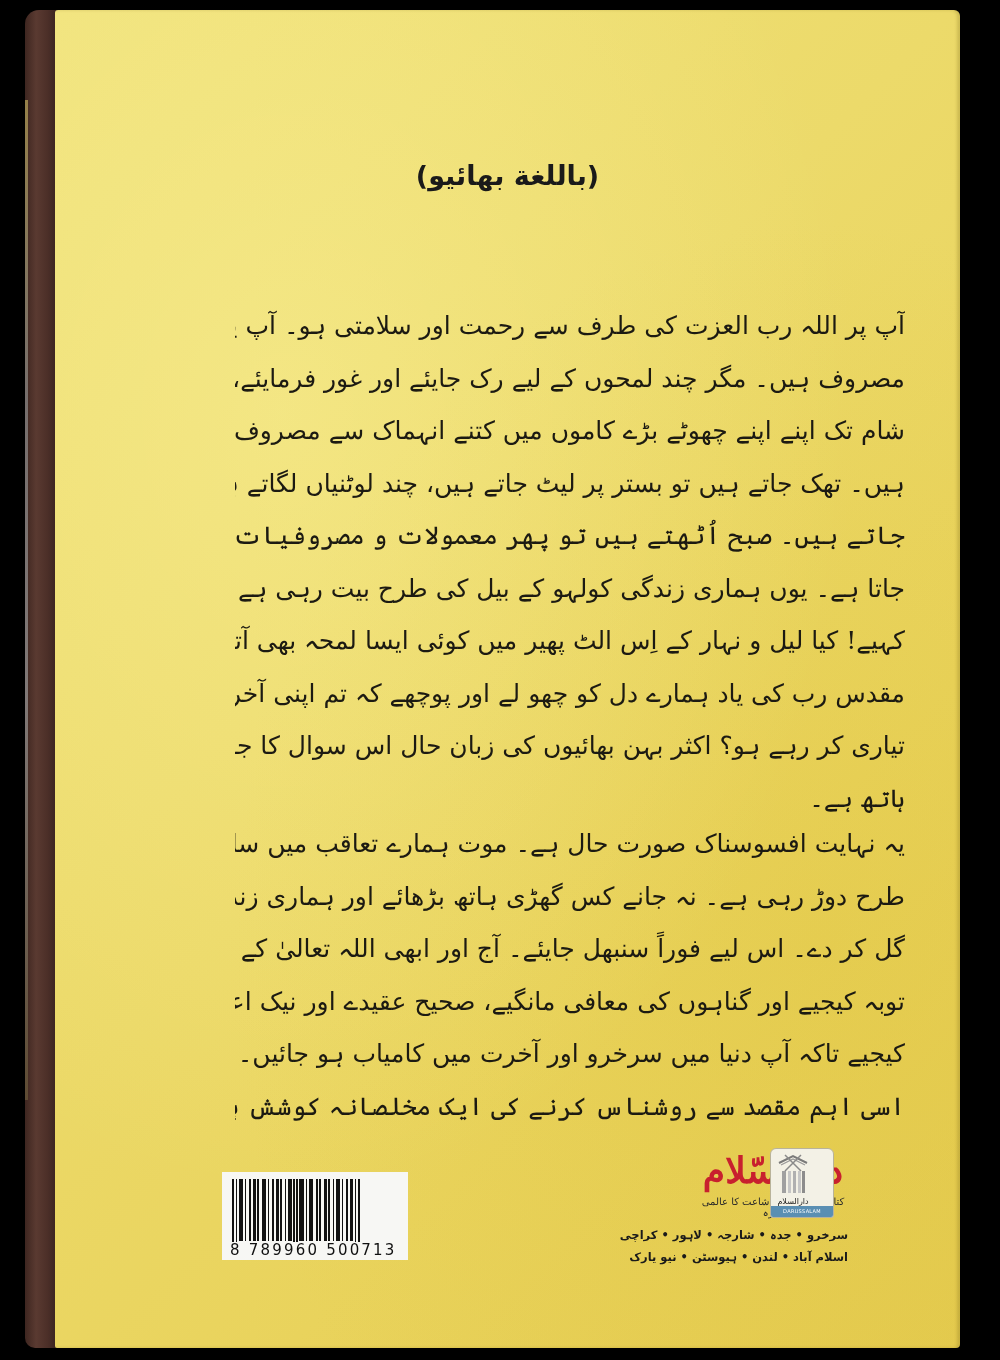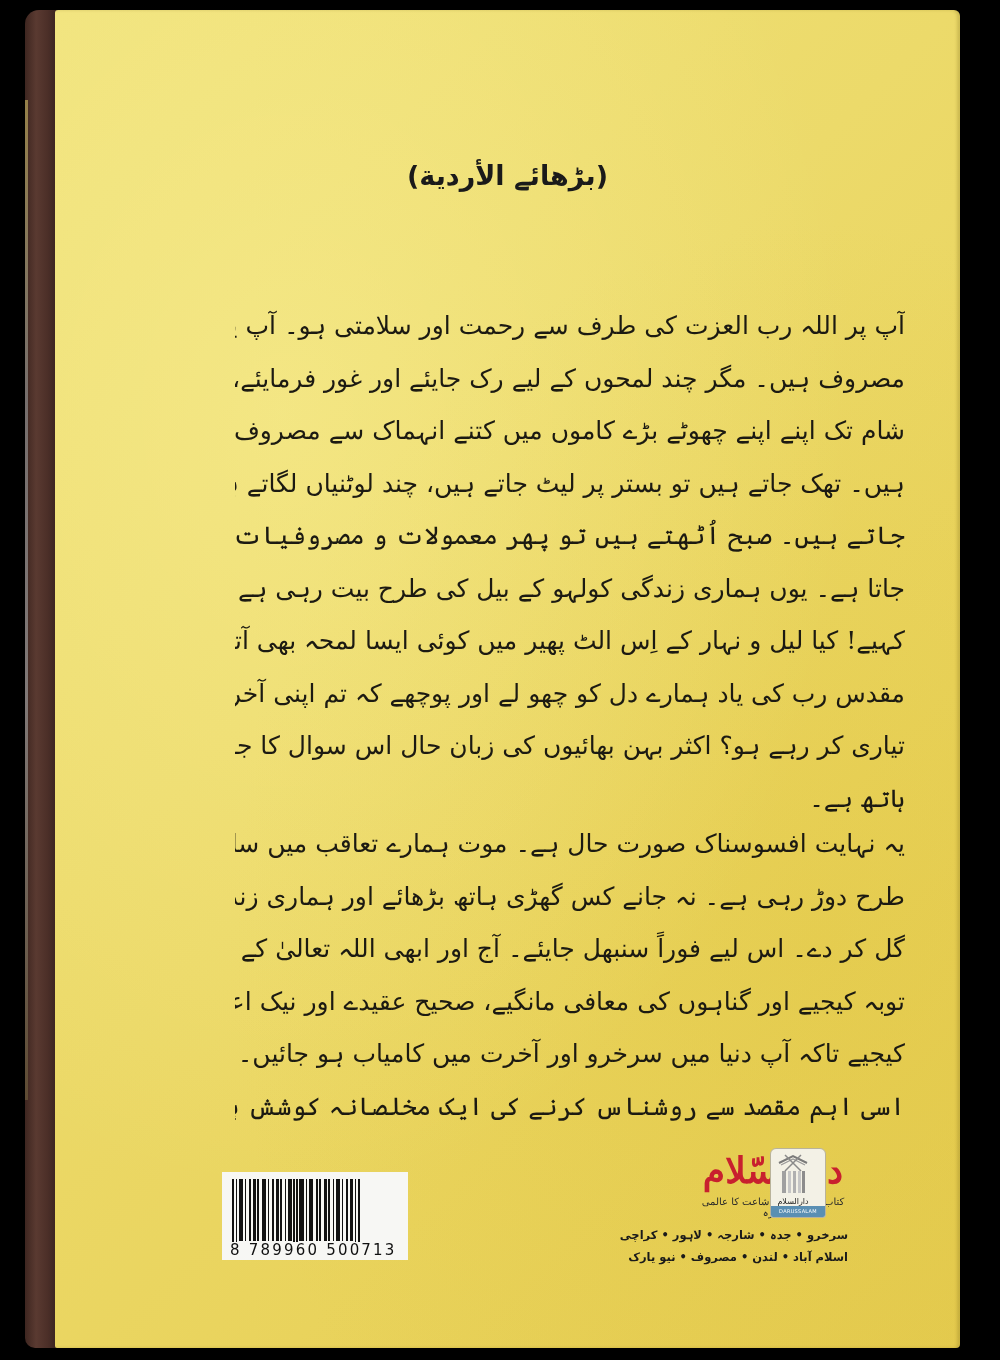--- a/index.html
+++ b/index.html
@@ -161,21 +161,21 @@
       text-align: right;
       color: #1a1a1a;
       font-family: "DejaVu Sans", sans-serif;
       font-size: 11.5px;
       font-weight: bold;
       line-height: 22px;
     }
     .logo-box {
       position: absolute;
       left: 770px; top: 1148px;
-      width: 56px; height: 70px;
+      width: 64px; height: 70px;
       background: #f3f1e6;
       border: 1px solid #b9b39a;
       border-radius: 6px 6px 3px 3px;
       overflow: hidden;
     }
     .logo-box svg { position: absolute; left: 0; top: 0; }
     .logo-caption {
       position: absolute; left: 0; right: 0; bottom: 0;
       height: 11px;
       background: #5a8fb3;
@@ -190,21 +190,21 @@
 </head>
 <body>
 
 <div class="stage">
 
   <div class="spine"></div>
   <div class="spine-edge"></div>
 
   <div class="cover">
 
-    <div class="subtitle">(بڑھائے الأردية)</div>
+    <div class="subtitle">(باللغة بھائیو)</div>
 
 
     <div class="body-text para1">
       <span class="line">آپ پر اللہ رب العزت کی طرف سے رحمت اور سلامتی ہو۔ آپ یقیناً بہت</span>
       <span class="line">مصروف ہیں۔ مگر چند لمحوں کے لیے رک جایئے اور غور فرمایئے، ہم سب صبح سے</span>
       <span class="line">شام تک اپنے اپنے چھوٹے بڑے کاموں میں کتنے انہماک سے مصروف رہتے</span>
       <span class="line">ہیں۔ تھک جاتے ہیں تو بستر پر لیٹ جاتے ہیں، چند لوٹنیاں لگاتے ہیں اور سو</span>
       <span class="line">جاتے ہیں۔ صبح اُٹھتے ہیں تو پھر معمولات و مصروفیات کا وہی گھن چکر شروع ہو</span>
       <span class="line">جاتا ہے۔ یوں ہماری زندگی کولہو کے بیل کی طرح بیت رہی ہے۔ خدا لگتی</span>
       <span class="line">کہیے! کیا لیل و نہار کے اِس الٹ پھیر میں کوئی ایسا لمحہ بھی آتا ہے جب اپنے</span>
@@ -287,21 +287,21 @@
         <span class="guard" style="width:1.5px"></span>
     </div>
     <div class="isbn-digits">8 789960 500713</div>
   </div>
 
   <div class="publisher">
     <div class="pub-name">دارُالسّلام</div>
     <div class="pub-tagline">کتاب و سنت کی اشاعت کا عالمی ادارہ</div>
     <div class="pub-cities">
       <div>سرخرو • جدہ • شارجہ • لاہور • کراچی</div>
-      <div>اسلام آباد • لندن • مصروف • نیو یارک</div>
+      <div>اسلام آباد • لندن • ہیوسٹن • نیو یارک</div>
     </div>
   </div>
 
   <div class="logo-box">
     <svg width="44" height="60" viewBox="0 0 44 60">
       <path d="M8 14 L22 7 L36 14" fill="none" stroke="#7a7a7a" stroke-width="2"></path>
       <path d="M10 16 L22 10 L34 16" fill="none" stroke="#9a9a9a" stroke-width="1.2"></path>
       <path d="M14 6 L30 22 M30 6 L14 22" stroke="#8a8a8a" stroke-width="1.5"></path>
       <rect x="11" y="22" width="4" height="22" fill="#a0a0a0"></rect>
       <rect x="17" y="22" width="3" height="22" fill="#c6c6c6"></rect>

